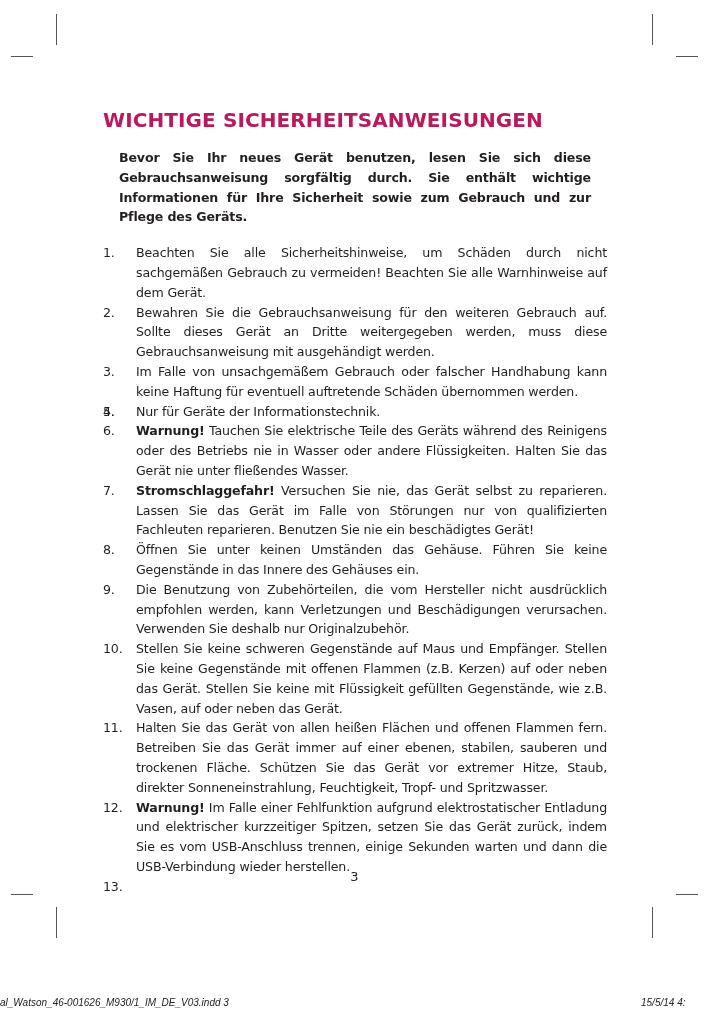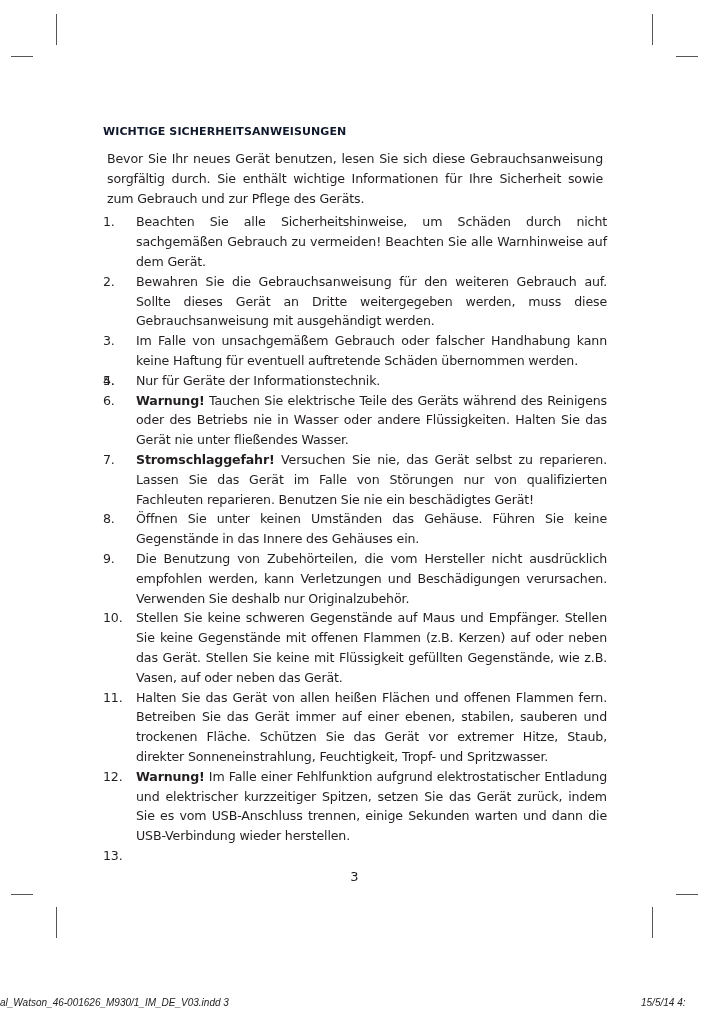--- a/index.html
+++ b/index.html
@@ -3,23 +3,23 @@
 <meta charset="utf-8">
 <style>
   html, body { margin: 0; padding: 0; background: #ffffff; }
   body { width: 709px; height: 1012px; position: relative; overflow: hidden; color: #231f20; }
   .mark { position: absolute; background: #555; }
   .v { width: 1px; height: 31px; }
   .h { height: 1px; width: 22px; }
   #content { position: absolute; left: 103px; top: 108px; width: 504px;
     font-family: "DejaVu Sans", sans-serif; font-size: 12.6px; line-height: 19.8px;
     letter-spacing: -0.15px; }
-  h1 { margin: 12px 0 5px 0; font-family: "DejaVu Sans", sans-serif; font-weight: bold;
-    font-size: 11px; line-height: 24px; letter-spacing: 0.1px; color: #0f172a; }
-  p.intro { margin: 4px; text-align: justify; }
+  h1 { margin: 0 0 5px 0; font-family: "DejaVu Sans", sans-serif; font-weight: bold;
+    font-size: 20px; line-height: 24px; letter-spacing: 0.1px; color: #be185d; }
+  p.intro { margin: 16px; text-align: justify; font-weight: bold; }
   ol { list-style: none; margin: 0; padding: 0; }
   li { position: relative; padding-left: 33px; text-align: justify; }
   li .num { position: absolute; left: 0; top: 0; }
   li b { font-weight: bold; }
   #page-num { position: absolute; top: 869px; left: 0; width: 709px; text-align: center;
     font-family: "DejaVu Sans", sans-serif; font-size: 13px; }
   .slug { position: absolute; top: 997px; font-family: "Liberation Sans", sans-serif;
     font-size: 10px; color: #222; white-space: nowrap; font-style: italic; }
 </style>
 </head>

